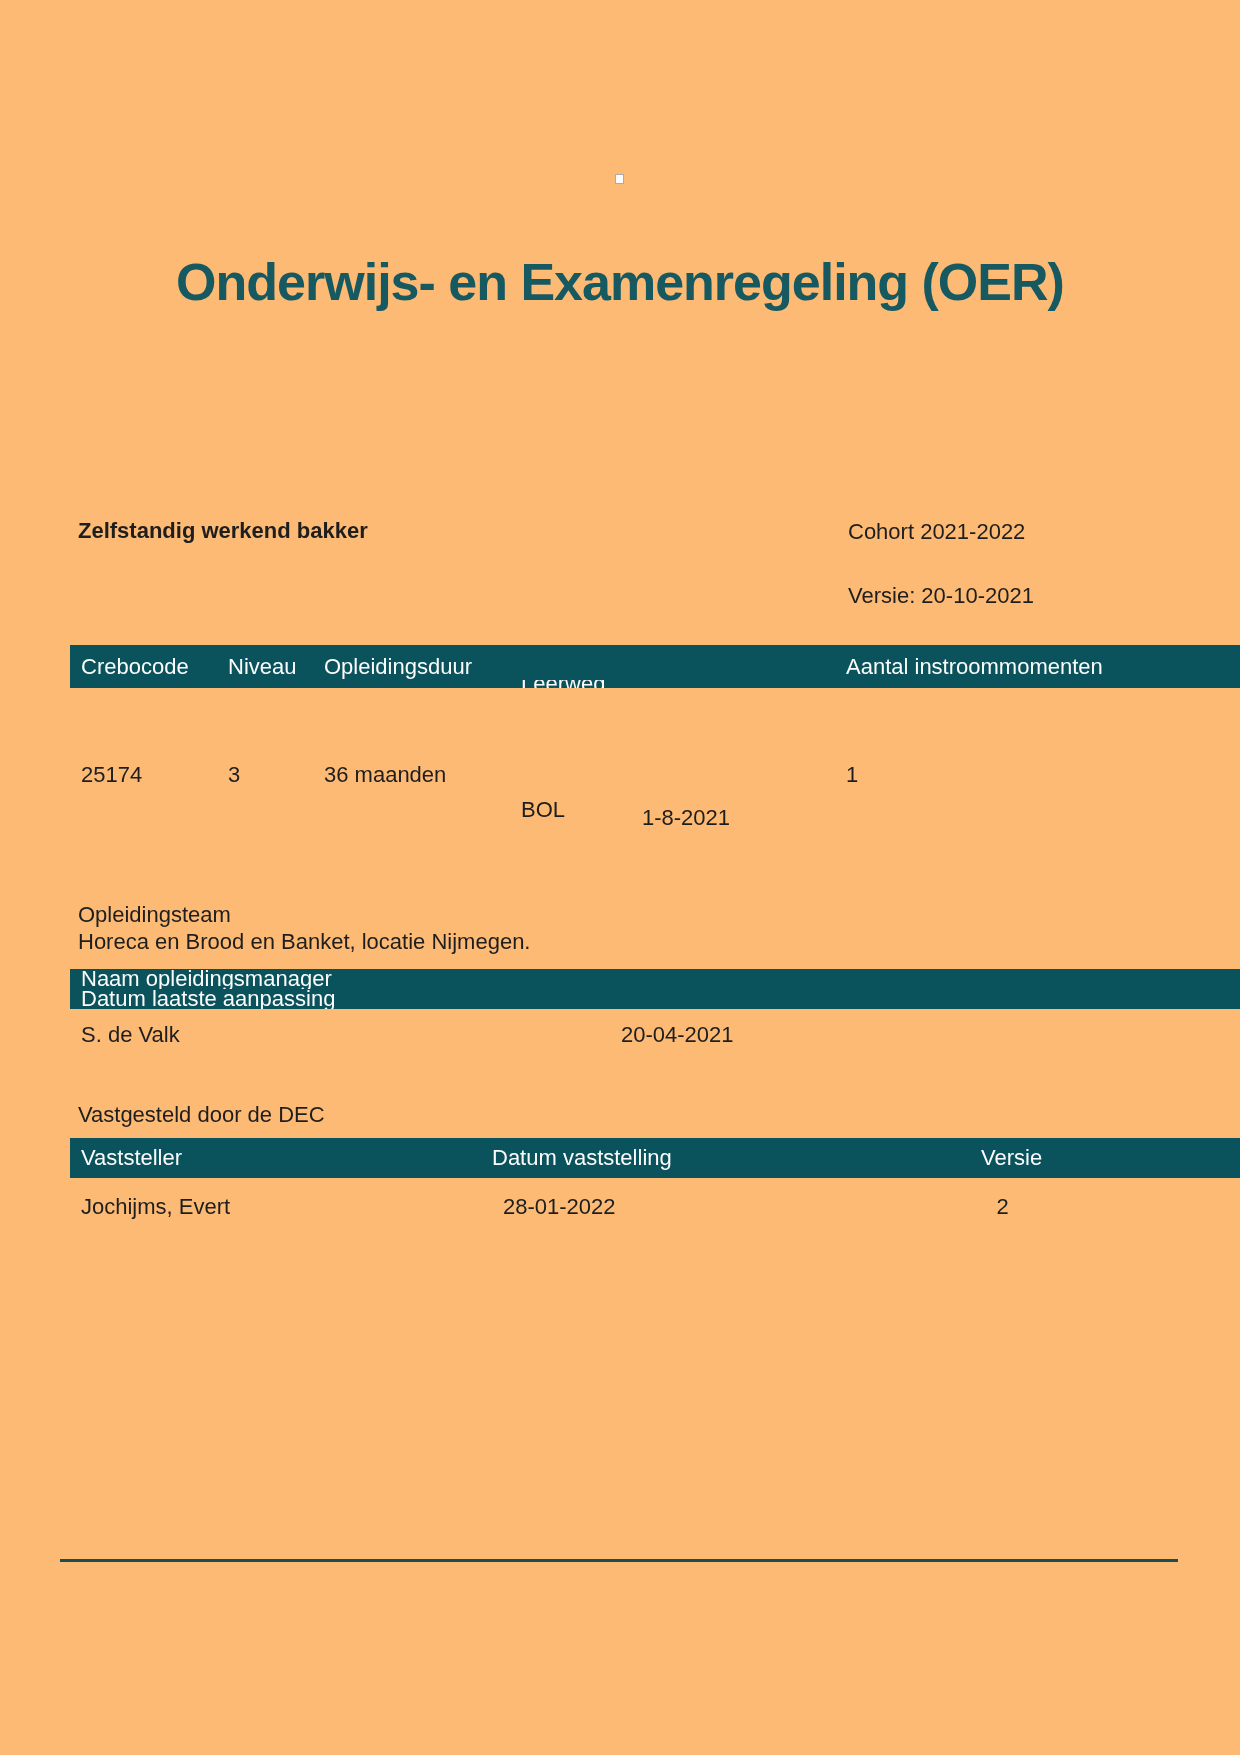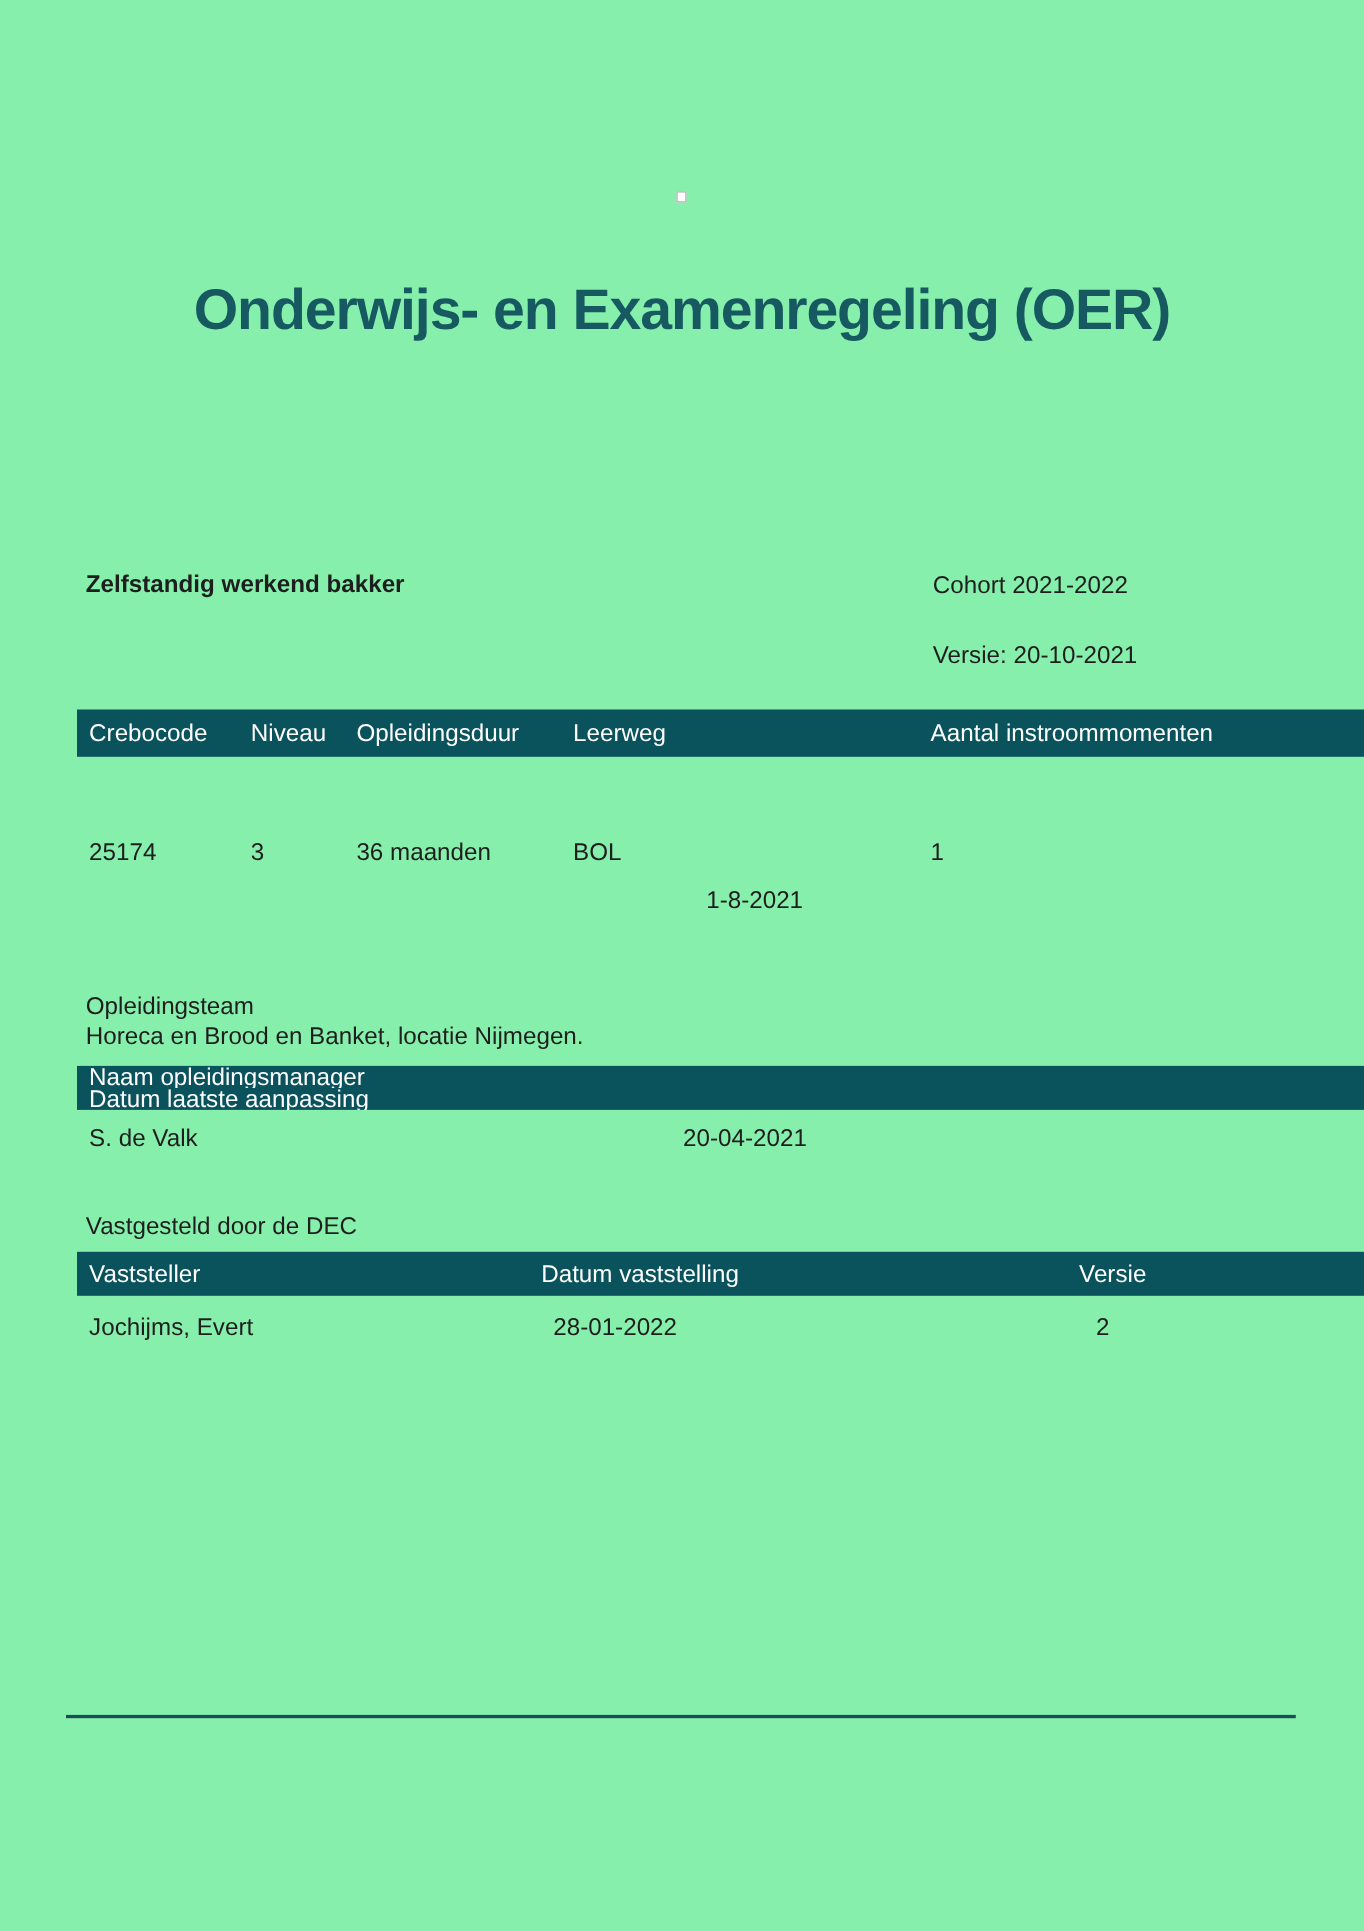--- a/index.html
+++ b/index.html
@@ -4,21 +4,21 @@
 <style>
   html, body {
     margin: 0;
     padding: 0;
     background: #ffffff;
   }
   .page {
     position: relative;
     width: 1240px;
     height: 1755px;
-    background: #86efac;
+    background: #fdba74;
     font-family: "Liberation Sans", "DejaVu Sans", sans-serif;
     color: #1e1e1e;
     overflow: hidden;
     text-decoration: underline;
   }
   .img-placeholder {
     position: absolute;
     top: 174px;
     left: 615px;
     width: 7px;
@@ -67,21 +67,21 @@
     line-height: 26px;
   }
   .cell {
     box-sizing: border-box;
     padding-left: 11px;
     white-space: nowrap;
     overflow: hidden;
   }
   
   .t1-c0 { width: 147px; } .t1-c1 { width: 96px; }  .t1-c2 { width: 197px; }
-  .t1-c3 { width: 121px; } .t1-c4 { width: 204px; margin-top: 43px; } .t1-c5 { width: 332px; }
+  .t1-c3 { width: 121px; margin-top: 35px; } .t1-c4 { width: 204px; margin-top: 43px; } .t1-c5 { width: 332px; }
   
   .t2-c0 { width: 540px; } .t2-c1 { width: 557px; }
   
   .t3-c0 { width: 411px; } .t3-c1 { width: 489px; } .t3-c2 { width: 197px; }
 
   .bar1 { top: 645px;  height: 43px; }
   .row1 { top: 762px; }
   .bar2 { top: 969px;  height: 40px; flex-direction: column; }
   .row2 { top: 1022px; }
   .bar3 { top: 1138px; height: 40px; }

